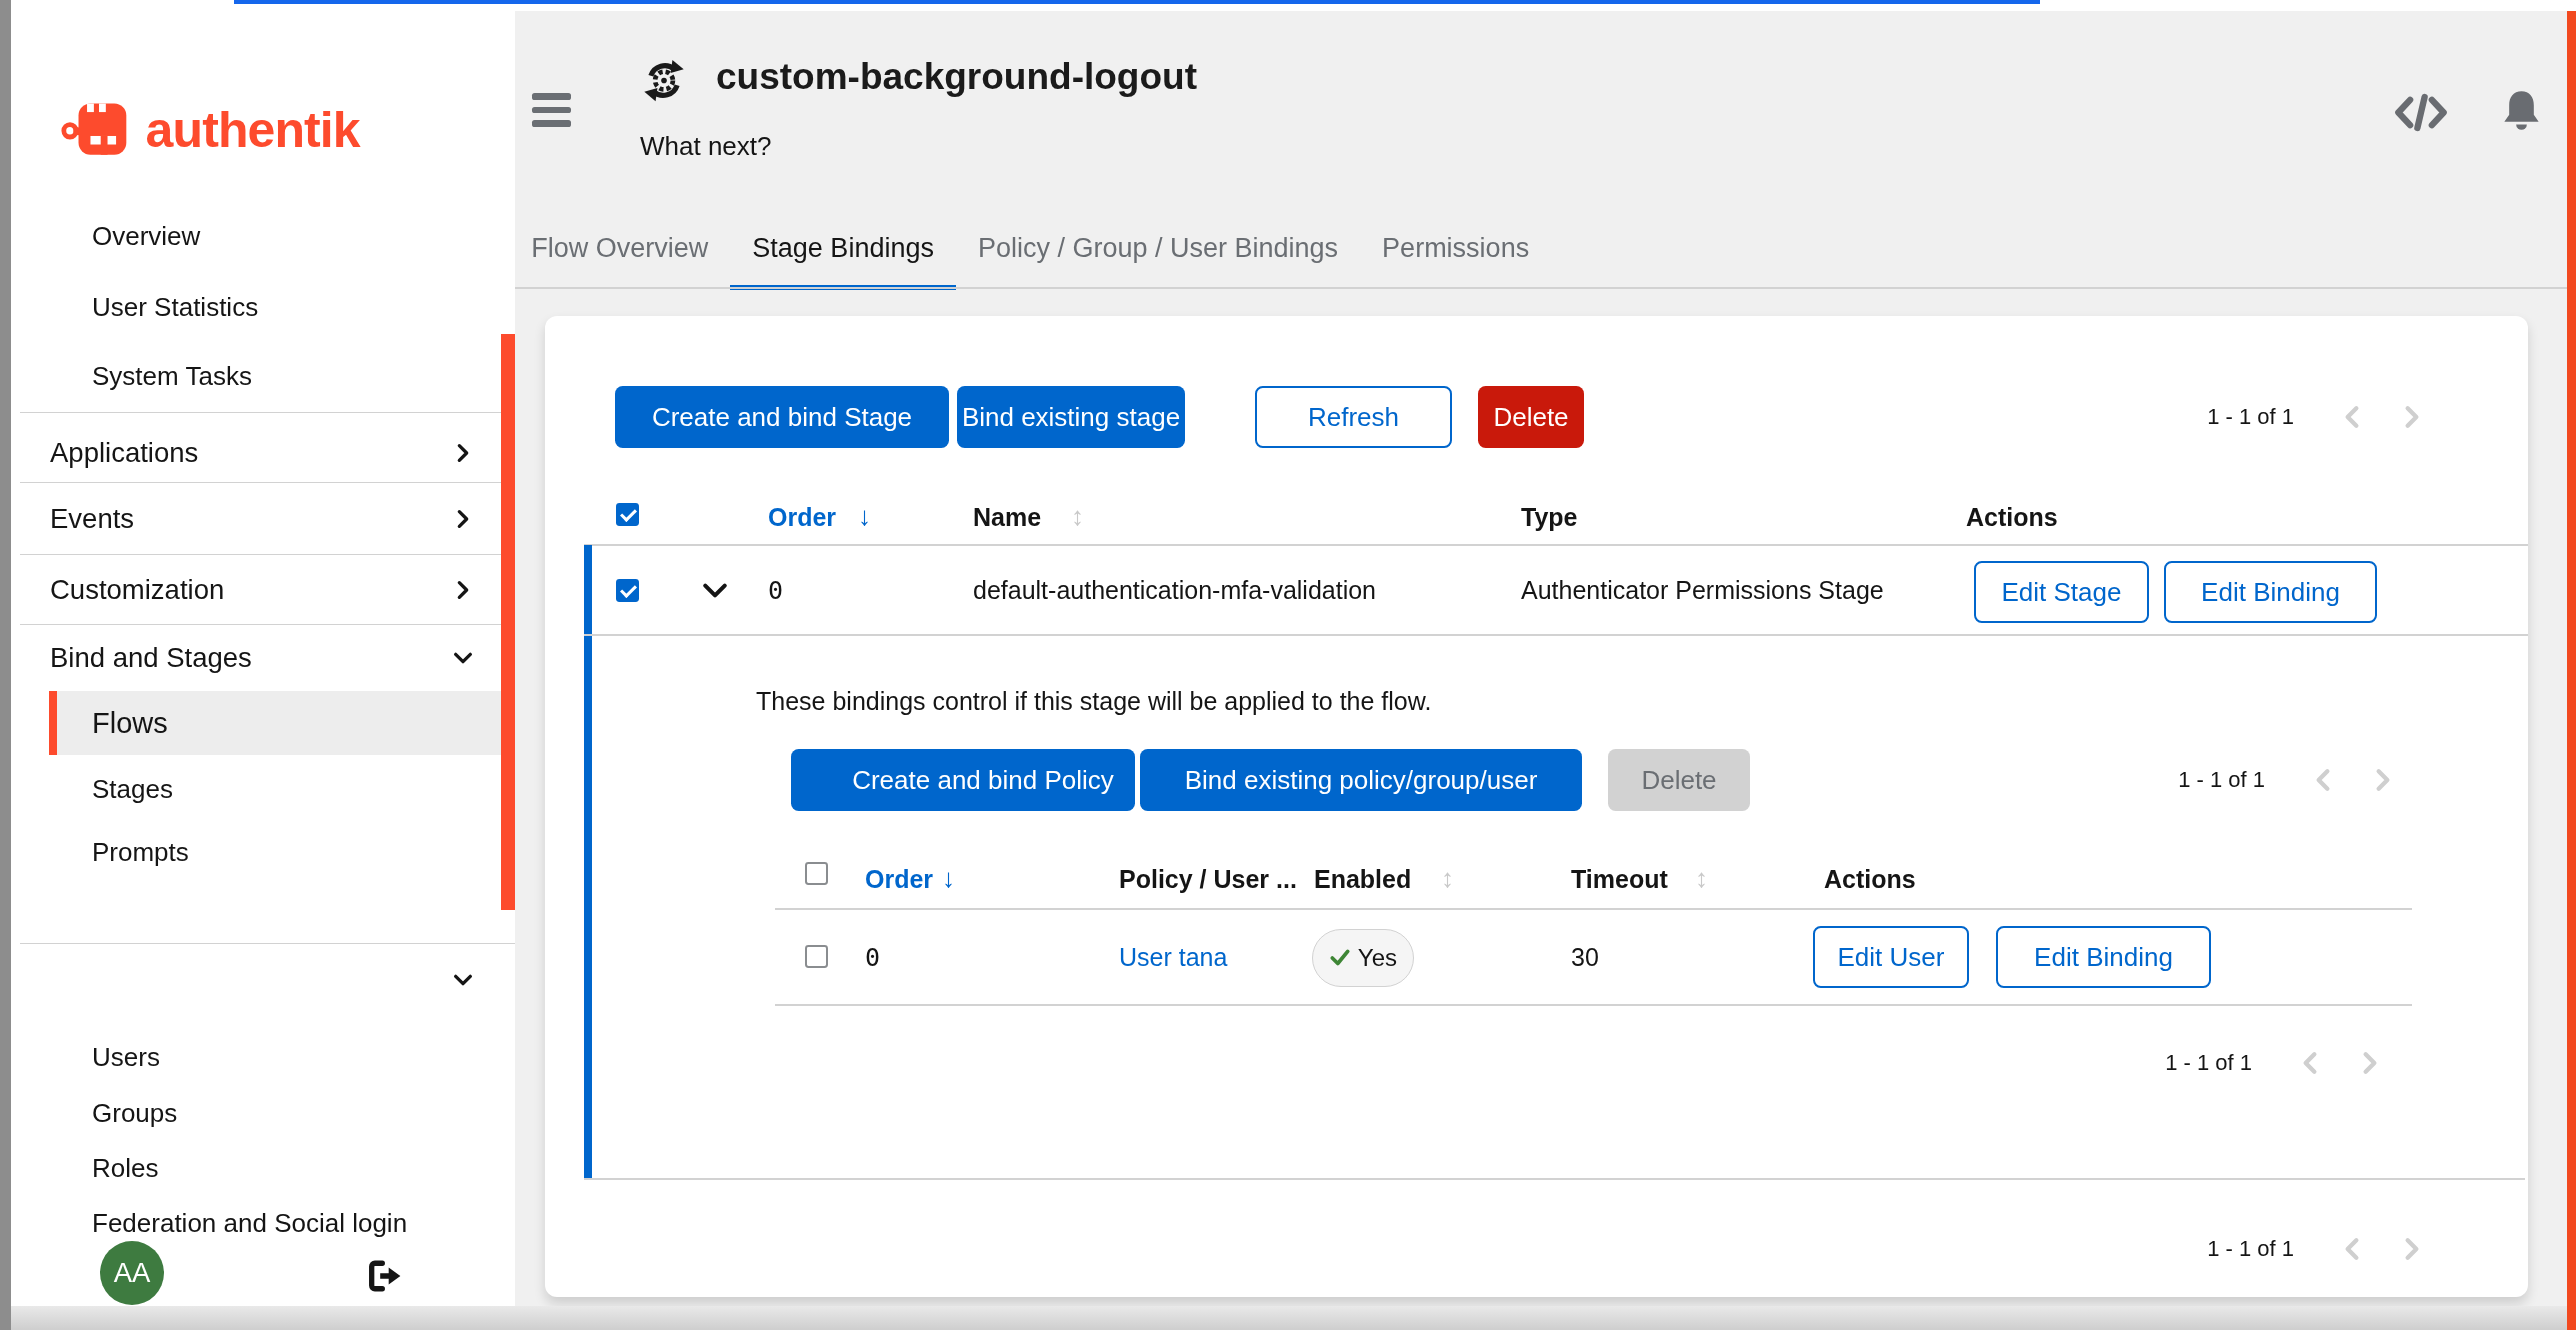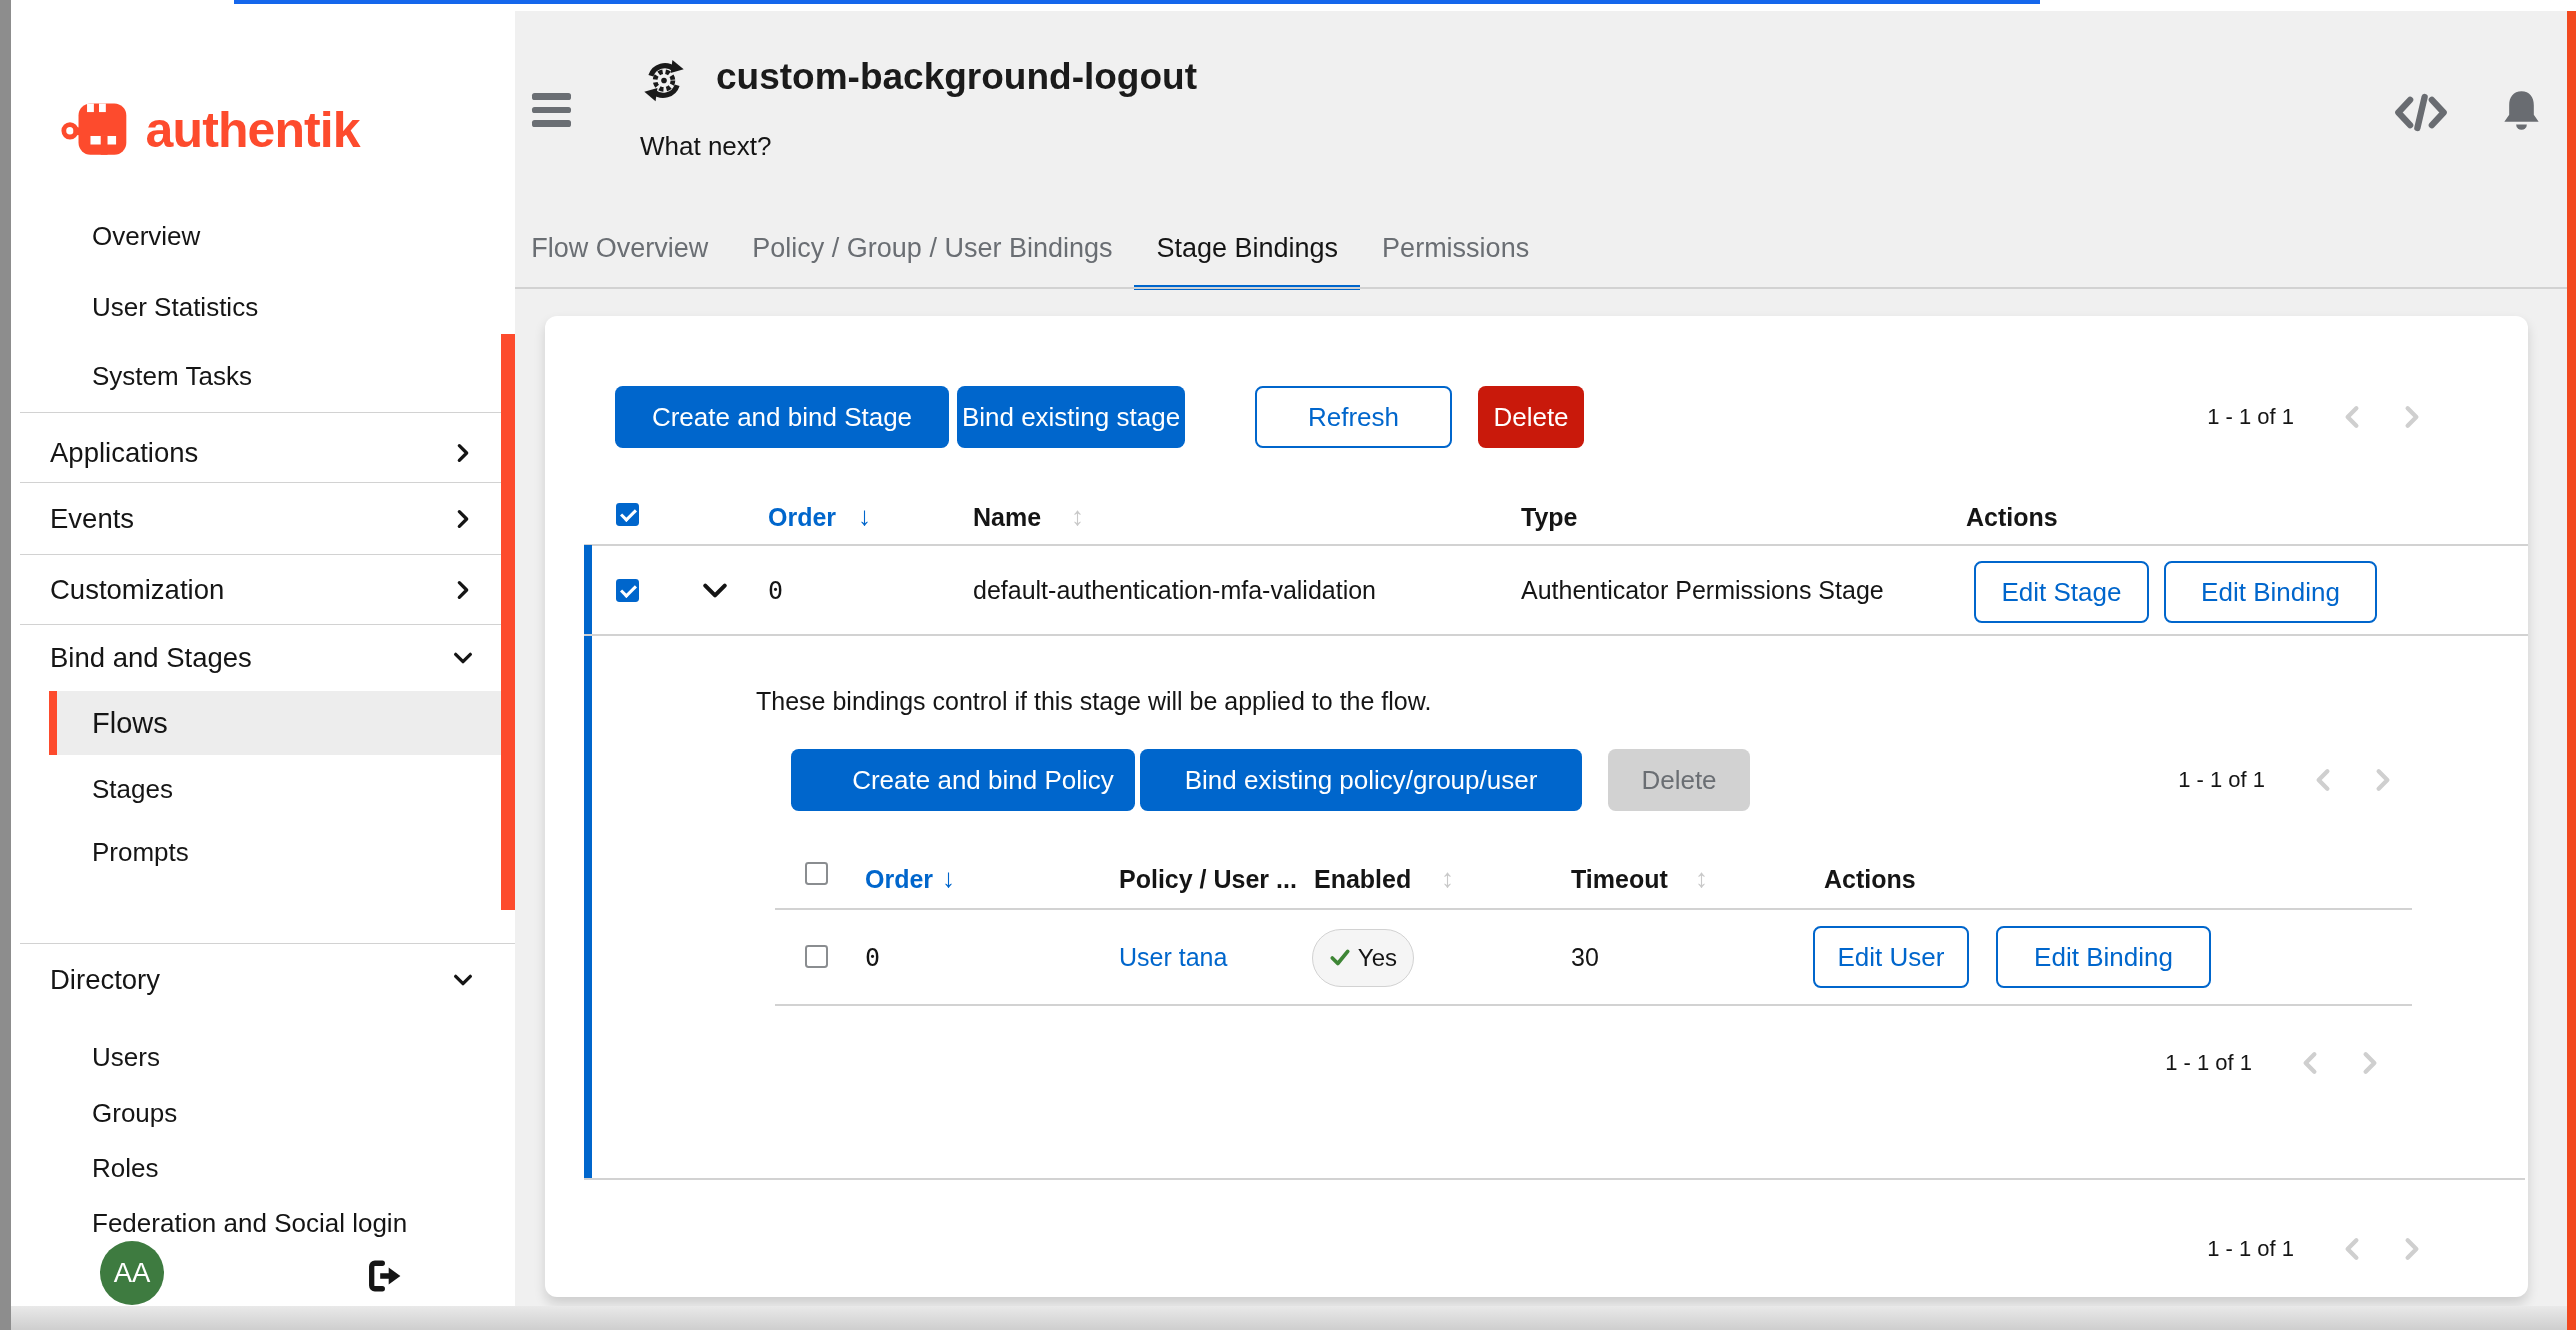--- a/index.html
+++ b/index.html
@@ -122,21 +122,20 @@
     </svg>
 
   <div class="abs" id="flows-active">
     <div class="bar"></div>
     <div class="lbl">Flows</div>
   </div>
   <div class="abs nav-sub" style="top:763px;">Stages</div>
   <div class="abs nav-sub" style="top:826px;">Prompts</div>
 
   <div class="abs sb-divider" style="top:932px;"></div>
-  <div class="abs nav-group" style="top:952px;">Directory</div>
   <svg class="abs group-chev" style="top:958px;" viewBox="0 0 24 24">
       <path d="M4 8 l8 8 8 -8" fill="none" stroke="#151515" stroke-width="3.6" stroke-linecap="round" stroke-linejoin="round"></path>
     </svg>
 
   <div class="abs nav-sub" style="top:1031px;">Users</div>
   <div class="abs nav-sub" style="top:1087px;">Groups</div>
   <div class="abs nav-sub" style="top:1142px;">Roles</div>
   <div class="abs nav-sub" style="top:1197px;width:412px;">Federation and Social login</div>
 
   <div class="abs" id="sb-scroll"></div>
@@ -180,22 +179,22 @@
   </div>
   <div class="abs" id="bell-icon">
     <svg width="43" height="45" viewBox="0 0 40 42">
       <path d="M20 3 c-7.5 0 -11.5 5.5 -11.5 13 v9 l-4.5 6.5 h32 l-4.5 -6.5 v-9 c0 -7.5 -4 -13 -11.5 -13z" fill="#696c71"></path>
       <path d="M15 34 a5 5 0 0 0 10 0z" fill="#696c71"></path>
     </svg>
   </div>
 
   <div class="abs" id="tabs">
     <div class="tab" style="padding-left:1.7px;">Flow Overview</div>
+    <div class="tab active">Stage Bindings</div>
     <div class="tab">Policy / Group / User Bindings</div>
-    <div class="tab active">Stage Bindings</div>
     <div class="tab">Permissions</div>
   </div>
   <div class="abs" id="hdr-border"></div>
 
   <div class="abs" id="card">
 
     <div class="btn btn-primary" style="left:70px;top:70px;width:334px;height:62px;">Create and bind Stage</div>
     <div class="btn btn-primary" style="left:412px;top:70px;width:228px;height:62px;">Bind existing stage</div>
     <div class="btn btn-secondary" style="left:710px;top:70px;width:197px;height:62px;">Refresh</div>
     <div class="btn btn-danger" style="left:933px;top:70px;width:106px;height:62px;">Delete</div>

